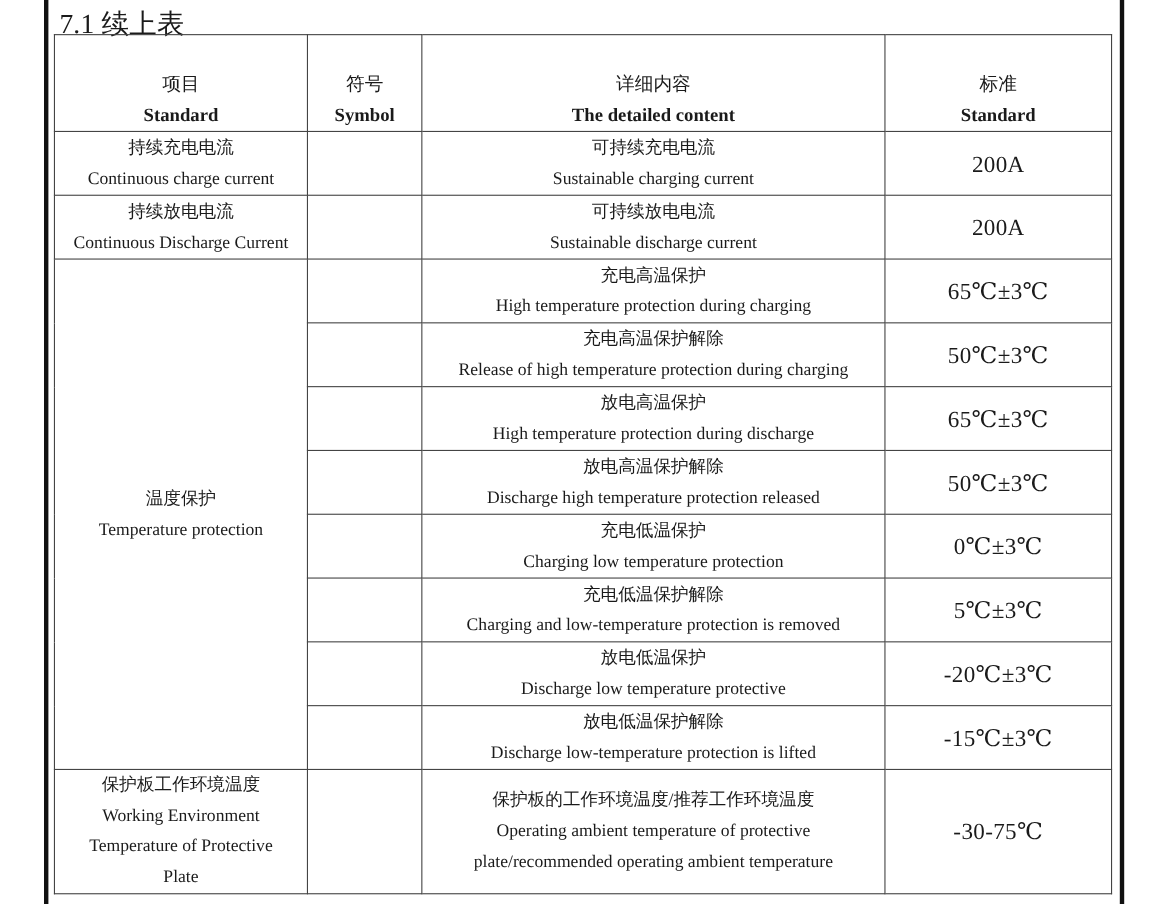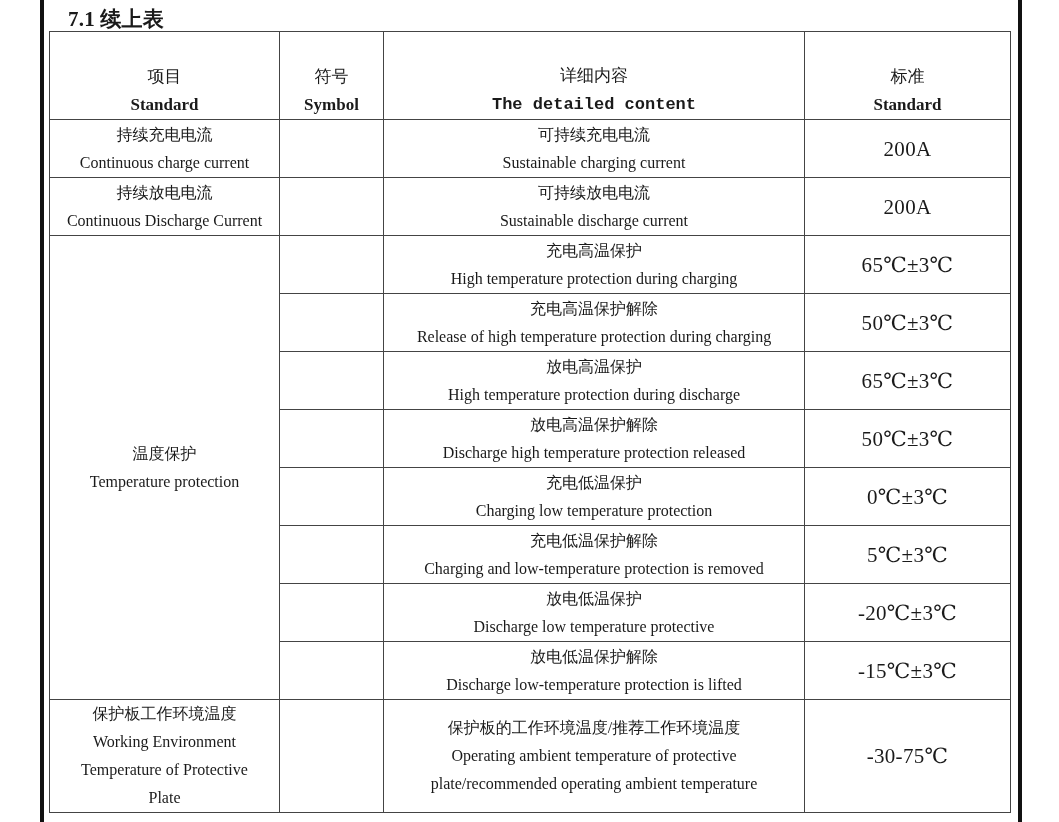--- a/index.html
+++ b/index.html
@@ -1,27 +1,27 @@
 <!DOCTYPE html>
 <html><head>
   <meta charset="utf-8">
   <style>
     html, body { margin: 0; padding: 0; background: #ffffff; }
     body { width: 1059px; height: 822px; position: relative; overflow: hidden;
            font-family: "Liberation Serif", "DejaVu Serif", serif; color: #1a1a1a; }
     .frame { position: absolute; left: 40px; top: -4px; width: 974px; height: 840px;
              border-left: 4px solid #111; border-right: 4px solid #111; border-top: 4px solid #111; box-sizing: content-box; }
-    .title { position: absolute; left: 68px; top: 5px; font-size: 21px; font-weight: bold; letter-spacing: 0.2px; }
+    .title { position: absolute; left: 54px; top: 5px; font-size: 25px; font-weight: normal; letter-spacing: 0.2px; }
     table.spec { position: absolute; left: 49px; top: 31px; border-collapse: collapse; table-layout: fixed; width: 961px; }
     table.spec td, table.spec th { border: 1.5px solid #444; text-align: center; vertical-align: middle; padding: 0; }
     col.c1 { width: 230px; } col.c2 { width: 104px; } col.c3 { width: 421px; } col.c4 { width: 206px; }
     tr.head { height: 86px; }
     th { font-weight: bold; font-size: 17px; line-height: 28px; }
     th .zh { font-weight: normal; display: block; font-size: 17px; margin-top: 31px; }
-    th.detail { vertical-align: top; padding-top: 4px; font-family: Liberation Mono, monospace; }
+    th.detail { vertical-align: top; padding-top: 4px; }
     tr.row { height: 58px; }
     td { font-size: 16px; line-height: 28px; }
     td .zh, td .en { display: block; }
     td.std { font-size: 21px; letter-spacing: 0.3px; }
     tr.last { height: 113px; }
     td.last-project { line-height: 28px; }
   </style>
 </head>
 <body>
 

